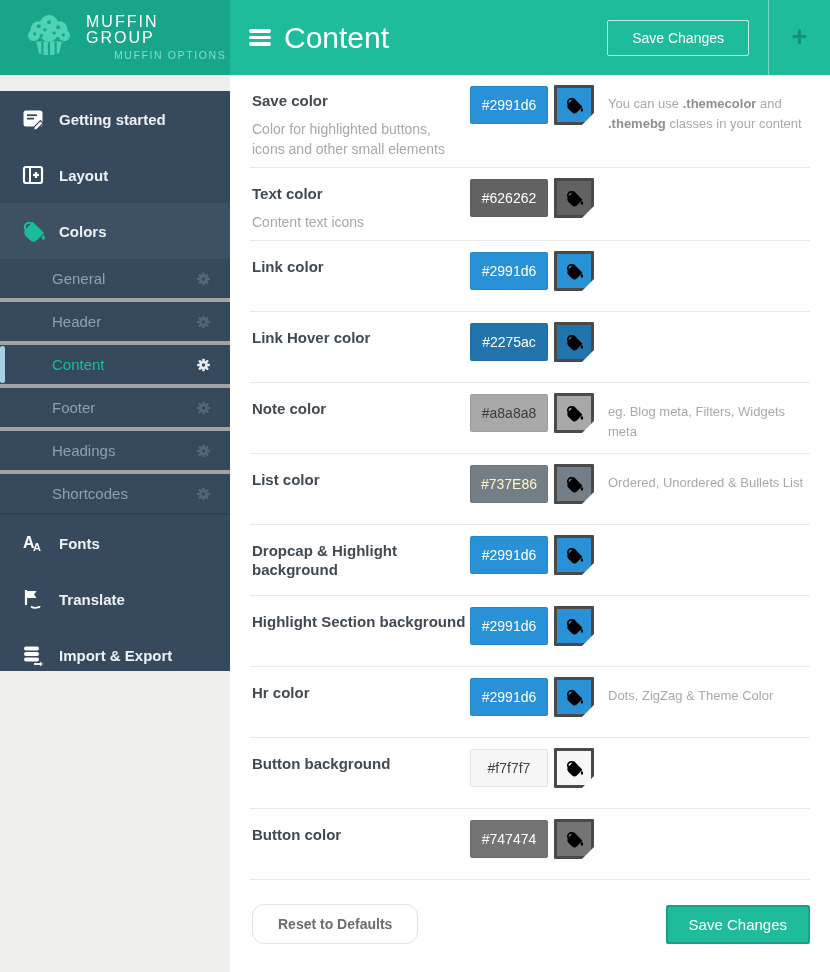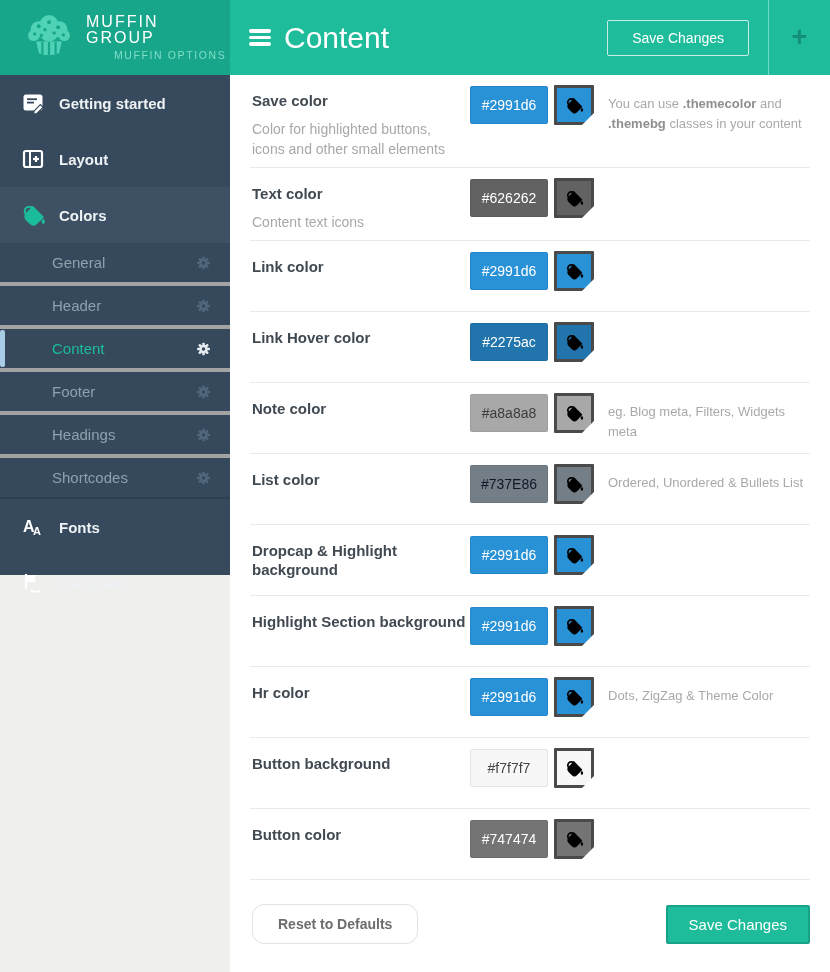--- a/index.html
+++ b/index.html
@@ -15,21 +15,21 @@
 
   .topbar{position:absolute;left:230px;top:0;right:0;height:75px;background:#1fbc9c;display:flex;align-items:center;}
   .hamburger{margin-left:19px;width:22px;display:flex;flex-direction:column;gap:3px;cursor:pointer;}
   .hamburger span{display:block;height:3.5px;background:#fff;border-radius:2px;width:22px;}
   .topbar-title{color:#ffffff;font-size:30px;font-weight:300;margin-left:13px;flex:1;white-space:nowrap;}
   .top-save-btn{background:transparent;border:1px solid rgba(255,255,255,.75);color:#fff;font-family:inherit;font-size:14px;padding:9px 24px;border-radius:2px;cursor:pointer;margin-right:19px;}
   .plus-section{width:61px;height:75px;border-left:1px solid rgba(255,255,255,.4);display:flex;align-items:center;justify-content:center;cursor:pointer;}
   .plus-glyph{color:#128f76;font-size:27px;font-weight:bold;line-height:1;}
 
   
-  .sidebar{position:absolute;left:0;top:75px;width:230px;height:500px;background:#36495d;color:#eef2f4;}
+  .sidebar{position:absolute;left:0;top:91px;width:230px;height:580px;background:#36495d;color:#eef2f4;}
   .side-item{height:56px;display:flex;align-items:center;padding-left:20px;cursor:pointer;}
   .side-item .ic{width:26px;height:26px;display:flex;align-items:center;justify-content:center;flex:0 0 auto;}
   .side-item .lbl{margin-left:13px;font-size:15px;font-weight:bold;color:#eef2f4;}
   .colors-section{background:#bef264;}
   .side-item.colors-item{background:#3d5064;}
   .fonts-border{border-top:1px solid #2e3f51;}
 
   .submenu{list-style:none;margin:0;padding:0;background:#35485c;}
   .submenu li{position:relative;height:39px;display:flex;align-items:center;padding-left:52px;font-size:15px;color:#8fa0ae;cursor:pointer;}
   .submenu li + li{border-top:4px solid #a3a3a3;}
@@ -232,20 +232,32 @@
         <svg width="24" height="24" viewBox="0 0 24 24">
           <line x1="5" y1="3" x2="5" y2="18" stroke="#fff" stroke-width="2.2"></line>
           <path d="M5 4 h10.5 l-2.4 3.5 2.4 3.5 H5 z" fill="#fff"></path>
           <path d="M10 19.5 q4 2.8 8 .2" fill="none" stroke="#fff" stroke-width="1.8"></path>
           <path d="M18.5 21.5 l1.2-2.6-2.8.4 z" fill="#fff"></path>
         </svg>
       </span>
       <span class="lbl">Translate</span>
     </div>
 
+    <div class="side-item">
+      <span class="ic">
+        <svg width="24" height="24" viewBox="0 0 24 24">
+          <rect x="3" y="3.5" width="15" height="4" rx="2" fill="#fff"></rect>
+          <rect x="3" y="9" width="15" height="4" rx="2" fill="#fff"></rect>
+          <rect x="3" y="14.5" width="15" height="4" rx="2" fill="#fff"></rect>
+          <line x1="13" y1="21" x2="20" y2="21" stroke="#fff" stroke-width="1.8"></line>
+          <path d="M19 18.6 l2.8 2.4-2.8 2.4 z" fill="#fff"></path>
+        </svg>
+      </span>
+      <span class="lbl">Import &amp; Export</span>
+    </div>
   </div>
 
   <div class="main">
     <div id="rows">
   <div class="setting-row">
     <div class="row-label-col">
       <div class="row-label">Save color</div>
       <div class="row-desc">Color for highlighted buttons, icons and other small elements</div>
     </div>
     <div class="swatch-group">
@@ -337,21 +349,21 @@
     </div>
     <div class="row-note">eg. Blog meta, Filters, Widgets meta</div>
   </div>
 
   <div class="setting-row">
     <div class="row-label-col">
       <div class="row-label">List color</div>
 
     </div>
     <div class="swatch-group">
-      <input class="swatch-input" value="#737E86" style="background: rgb(115, 126, 134); color: #0f172a;">
+      <input class="swatch-input" value="#737E86" style="background: rgb(115, 126, 134); color: #fef9c3;">
       <button class="picker-btn" style="background: rgb(115, 126, 134);">
         <svg width="19" height="19" viewBox="0 0 24 24">
           <circle cx="8" cy="8" r="4.4" fill="none" stroke="#000" stroke-width="2.2"></circle>
           <path d="M11.2 2.6 L21.4 12.8 a1.1 1.1 0 0 1 0 1.5 l-6.2 6.2 a4.6 4.6 0 0 1 -6.5 0 l-4.2 -4.2 a4.6 4.6 0 0 1 0 -6.5 Z" fill="#000"></path>
           <path d="M22 15.5 c1.6 2.3 1 4.1 -.4 4.3 c-1.5 .2 -2.5 -1.8 -1 -4.3 z" fill="#000"></path>
         </svg>
         <span class="picker-fold"></span>
       </button>
     </div>
     <div class="row-note">Ordered, Unordered &amp; Bullets List</div>

